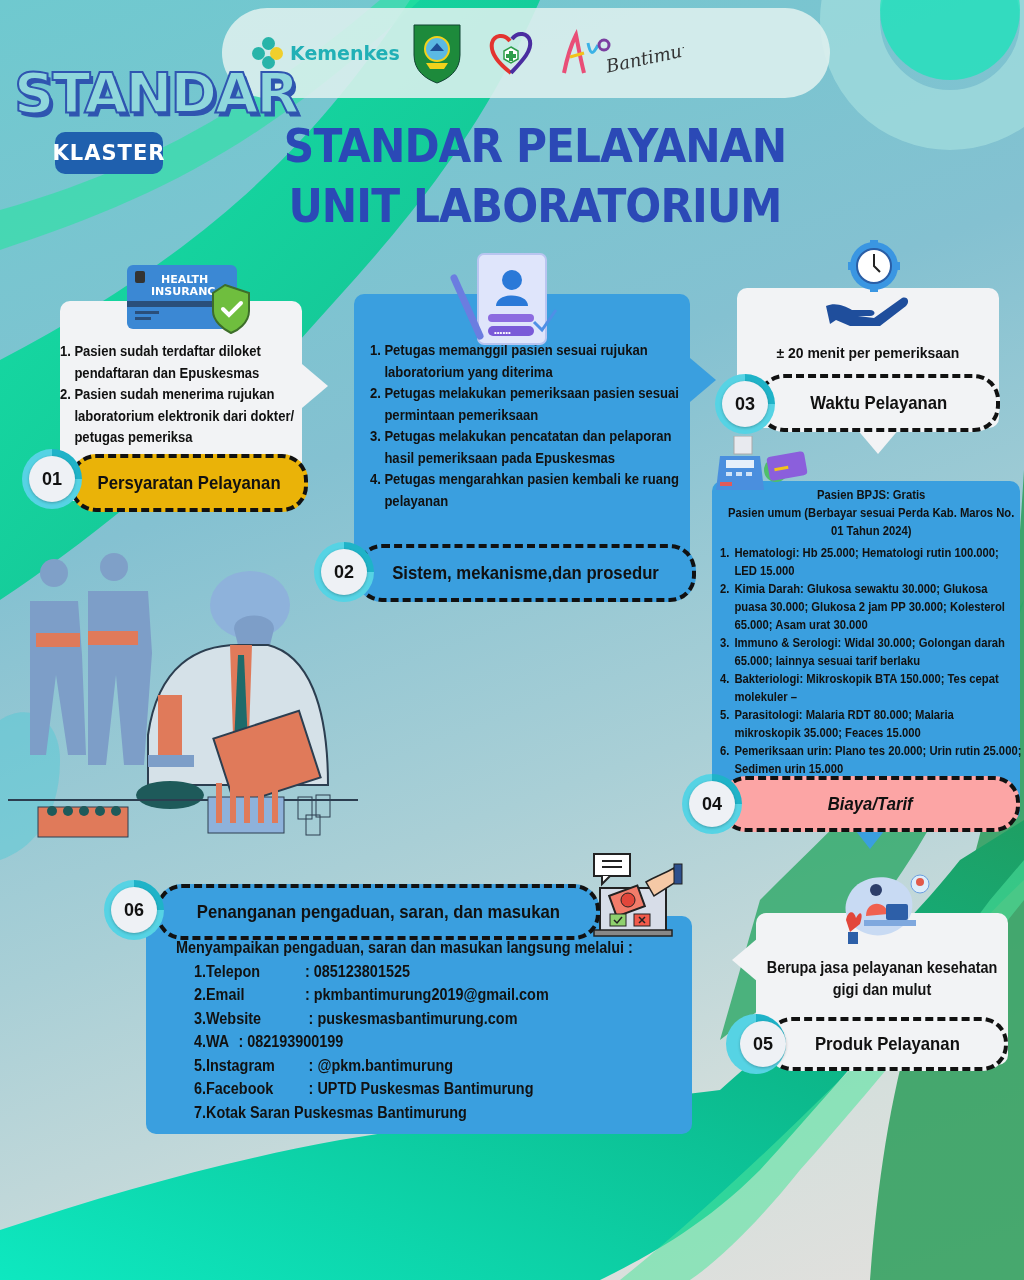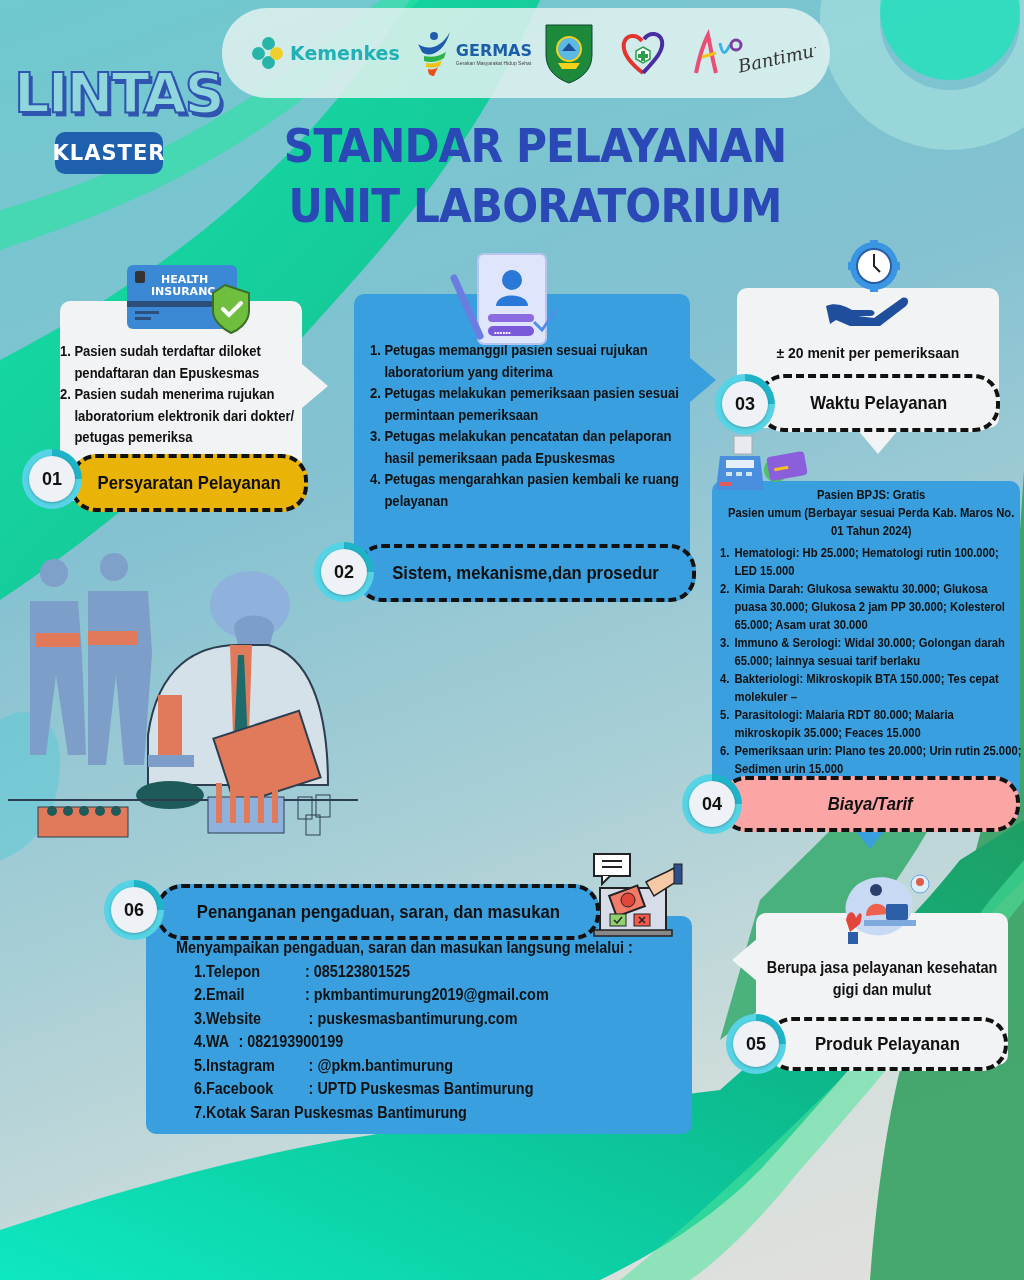--- a/index.html
+++ b/index.html
@@ -128,33 +128,20 @@
 <div class="logo-strip">
   <div class="logo">
     <div class="kemenkes-mark">
       <span style="left:0;top:10px;background:#28b4a9"></span>
       <span style="left:10px;top:0;background:#28b4a9"></span>
       <span style="left:10px;top:19px;background:#28b4a9"></span>
       <span style="left:18px;top:10px;background:#f0cf2c"></span>
     </div>
     <span class="kemenkes-text">Kemenkes</span>
   </div>
-  <div class="germas">
-    <svg class="germas-mark" viewBox="0 0 36 50">
-      <circle cx="18" cy="8" r="4" fill="#1e5cad"></circle>
-      <path d="M2,16 C10,22 24,22 34,4 C28,26 12,30 6,24 Z" fill="#1e5cad"></path>
-      <path d="M8,28 C16,30 24,28 30,24 L28,30 C22,34 14,35 8,33 Z" fill="#2db24a"></path>
-      <path d="M10,35 C16,36 22,35 26,32 L24,38 C18,40 14,40 10,39 Z" fill="#f2c21b"></path>
-      <path d="M12,41 C16,42 20,41 22,39 L18,48 C14,48 12,46 12,41 Z" fill="#e94e1b"></path>
-    </svg>
-    <div class="germas-text">
-      <span class="germas-title">GERMAS</span>
-      <span class="germas-sub">Gerakan Masyarakat Hidup Sehat</span>
-    </div>
-  </div>
   <svg class="crest" viewBox="0 0 54 64">
     <path d="M4,4 L50,4 L50,34 C50,50 38,58 27,62 C16,58 4,50 4,34 Z" fill="#1d8a3b" stroke="#143" stroke-width="1"></path>
     <circle cx="27" cy="28" r="12" fill="#5bb9e3" stroke="#f2d21b" stroke-width="2"></circle>
     <path d="M16,42 L38,42 L34,48 L20,48 Z" fill="#f2d21b"></path>
     <path d="M20,30 L27,22 L34,30 Z" fill="#1e4f96"></path>
   </svg>
   <div class="heart-logo">
     <svg width="46" height="48" viewBox="0 0 46 48">
       <path d="M23,44 C10,34 2,24 4,14 C6,6 16,4 22,12" fill="none" stroke="#e3342f" stroke-width="4"></path>
       <path d="M23,44 C34,32 44,22 42,12 C40,4 30,2 24,10" fill="none" stroke="#4a2da0" stroke-width="4"></path>
@@ -164,21 +151,21 @@
   </div>
   <svg class="ayo-logo" viewBox="0 0 130 60">
     <path d="M10,50 C14,30 18,20 22,12 C24,22 26,34 30,50" stroke="#e94e77" stroke-width="4" fill="none"></path>
     <path d="M16,34 L30,30" stroke="#f2c21b" stroke-width="3"></path>
     <path d="M34,20 C36,30 38,34 44,22" stroke="#3bb2e6" stroke-width="3" fill="none"></path>
     <circle cx="50" cy="22" r="5" fill="none" stroke="#7b3fa0" stroke-width="3"></circle>
     <text x="52" y="44" font-size="18" font-style="italic" fill="#333" font-family="DejaVu Serif, serif" transform="rotate(-12 80 40)">Bantimurung</text>
   </svg>
 </div>
 
-<div class="lintas">LINTAS</div>
+<div class="lintas">STANDAR</div>
 <div class="klaster">KLASTER</div>
 
 <div class="title l1">STANDAR PELAYANAN</div>
 <div class="title l2">UNIT LABORATORIUM</div>
 
 <div class="card white" style="left:60px; top:301px; width:242px; height:200px;">
   <div class="card-text" style="position:absolute; left:0; top:40px; width:268px;">
     <ol class="list">
       <li>
           <span class="num">1.</span>
@@ -358,21 +345,21 @@
     <rect x="48" y="34" width="22" height="16" rx="2" fill="#2d5fa8"></rect>
     <rect x="26" y="50" width="52" height="6" fill="#7fa8de"></rect>
     <path d="M8,50 C10,40 16,40 18,48 C22,40 26,42 22,54 L12,62 Z" fill="#e2463a"></path>
     <rect x="10" y="62" width="10" height="12" fill="#2d5fa8"></rect>
   </svg>
 </div>
 
 <div class="pill" style="left:766px; top:1017px; width:242px; height:54px; background:#f2f3f5;text-align:center;">
   <span>Produk Pelayanan</span>
 </div>
-<div class="badge" style="left:726px; top:1014px;">
+<div class="badge" style="left:726px; top:1014px;justify-content:flex-end;">
   <div class="inner">05</div>
 </div>
 
 <div class="card blue" style="left:146px; top:916px; width:546px; height:218px;">
   <div class="card-text" style="position:absolute; left:30px; top:20px; width:580px; font-size:16px; line-height:23.5px;">
     <div>Menyampaikan pengaduan, saran dan masukan langsung melalui :</div>
     <div style="padding-left:20px;">
       <div>
         <span>1.</span><span style="display:inline-block; width:110px;">Telepon</span><span>:</span> <span>085123801525</span>
       </div>

